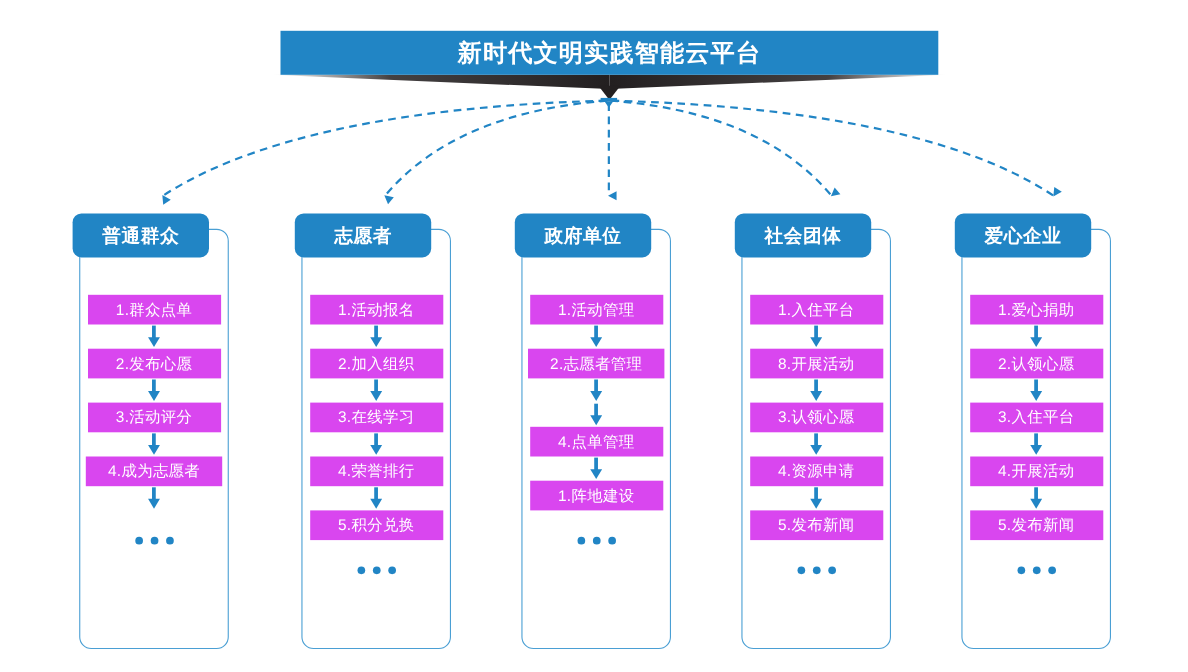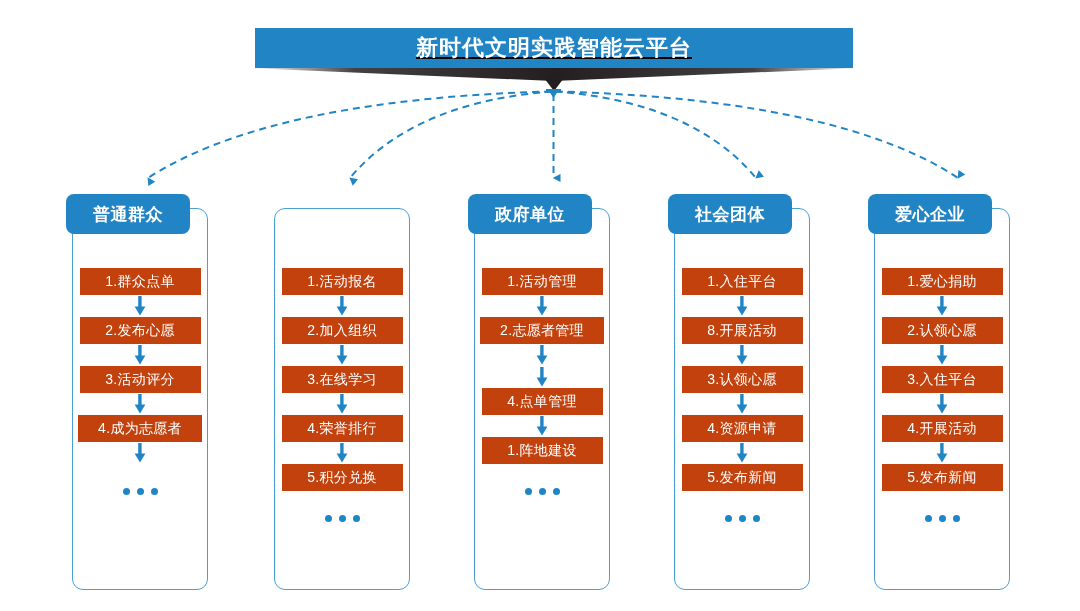--- a/index.html
+++ b/index.html
@@ -11,21 +11,21 @@
     position:relative;
   }
   #stage{position:absolute;left:0;top:0;width:1080px;height:611px;}
 
   
   .banner-wrap{position:absolute;left:255px;top:28px;width:598px;height:64px;}
   .banner-shadow{position:absolute;left:-10px;top:38px;width:618px;height:34px;}
   .banner-bar{
     position:absolute;left:0;top:0;width:598px;height:40px;
     background:#2185c5;
-    display:flex;align-items:center;justify-content:center;text-decoration:underline;
+    display:flex;align-items:center;justify-content:center;
   }
   .banner-title{
     color:#ffffff;font-size:22px;font-weight:bold;letter-spacing:1px;
     white-space:nowrap;
   }
 
   
   #connectors{position:absolute;left:0;top:0;width:1080px;height:611px;pointer-events:none;}
 
   
@@ -41,21 +41,21 @@
     min-width:98px;height:40px;padding:0 13px;
     background:#2185c5;border-radius:8px;
     display:flex;align-items:center;justify-content:center;
     color:#fff;font-size:17px;font-weight:bold;white-space:nowrap;
     letter-spacing:.5px;
   }
   .items{position:absolute;left:0;top:60px;width:136px;}
   .item{
     position:relative;margin:0 auto;
     width:121px;height:27px;
-    background:#c2410c;
+    background:#d946ef;
     display:flex;align-items:center;justify-content:center;
     color:#ffffff;font-size:14px;white-space:nowrap;letter-spacing:.3px;
   }
   .item.wide{width:124px;text-align:center;}
   .arrow{
     width:136px;height:22px;position:relative;
   }
   .arrow svg{position:absolute;left:50%;top:0;transform:translateX(-50%);}
   .dots{
     width:136px;height:30px;
@@ -150,20 +150,21 @@
       <div class="dots">
           <i></i>
           <i></i>
           <i></i>
         </div>
     </div>
   </div>
 
   <div class="col" style="left:274px">
     <div class="col-box"></div>
+    <div class="col-head">志愿者</div>
     <div class="items">
       <div class="item">1.活动报名</div>
       <div class="arrow">
         <svg width="14" height="22" viewBox="0 0 14 22">
             <rect x="5.2" y="1" width="3.4" height="12" fill="#2185c5"></rect>
             <path d="M1.6,11.5 L12.4,11.5 L7,20.5 Z" fill="#2185c5"></path>
           </svg>
       </div>
       <div class="item">2.加入组织</div>
       <div class="arrow">

